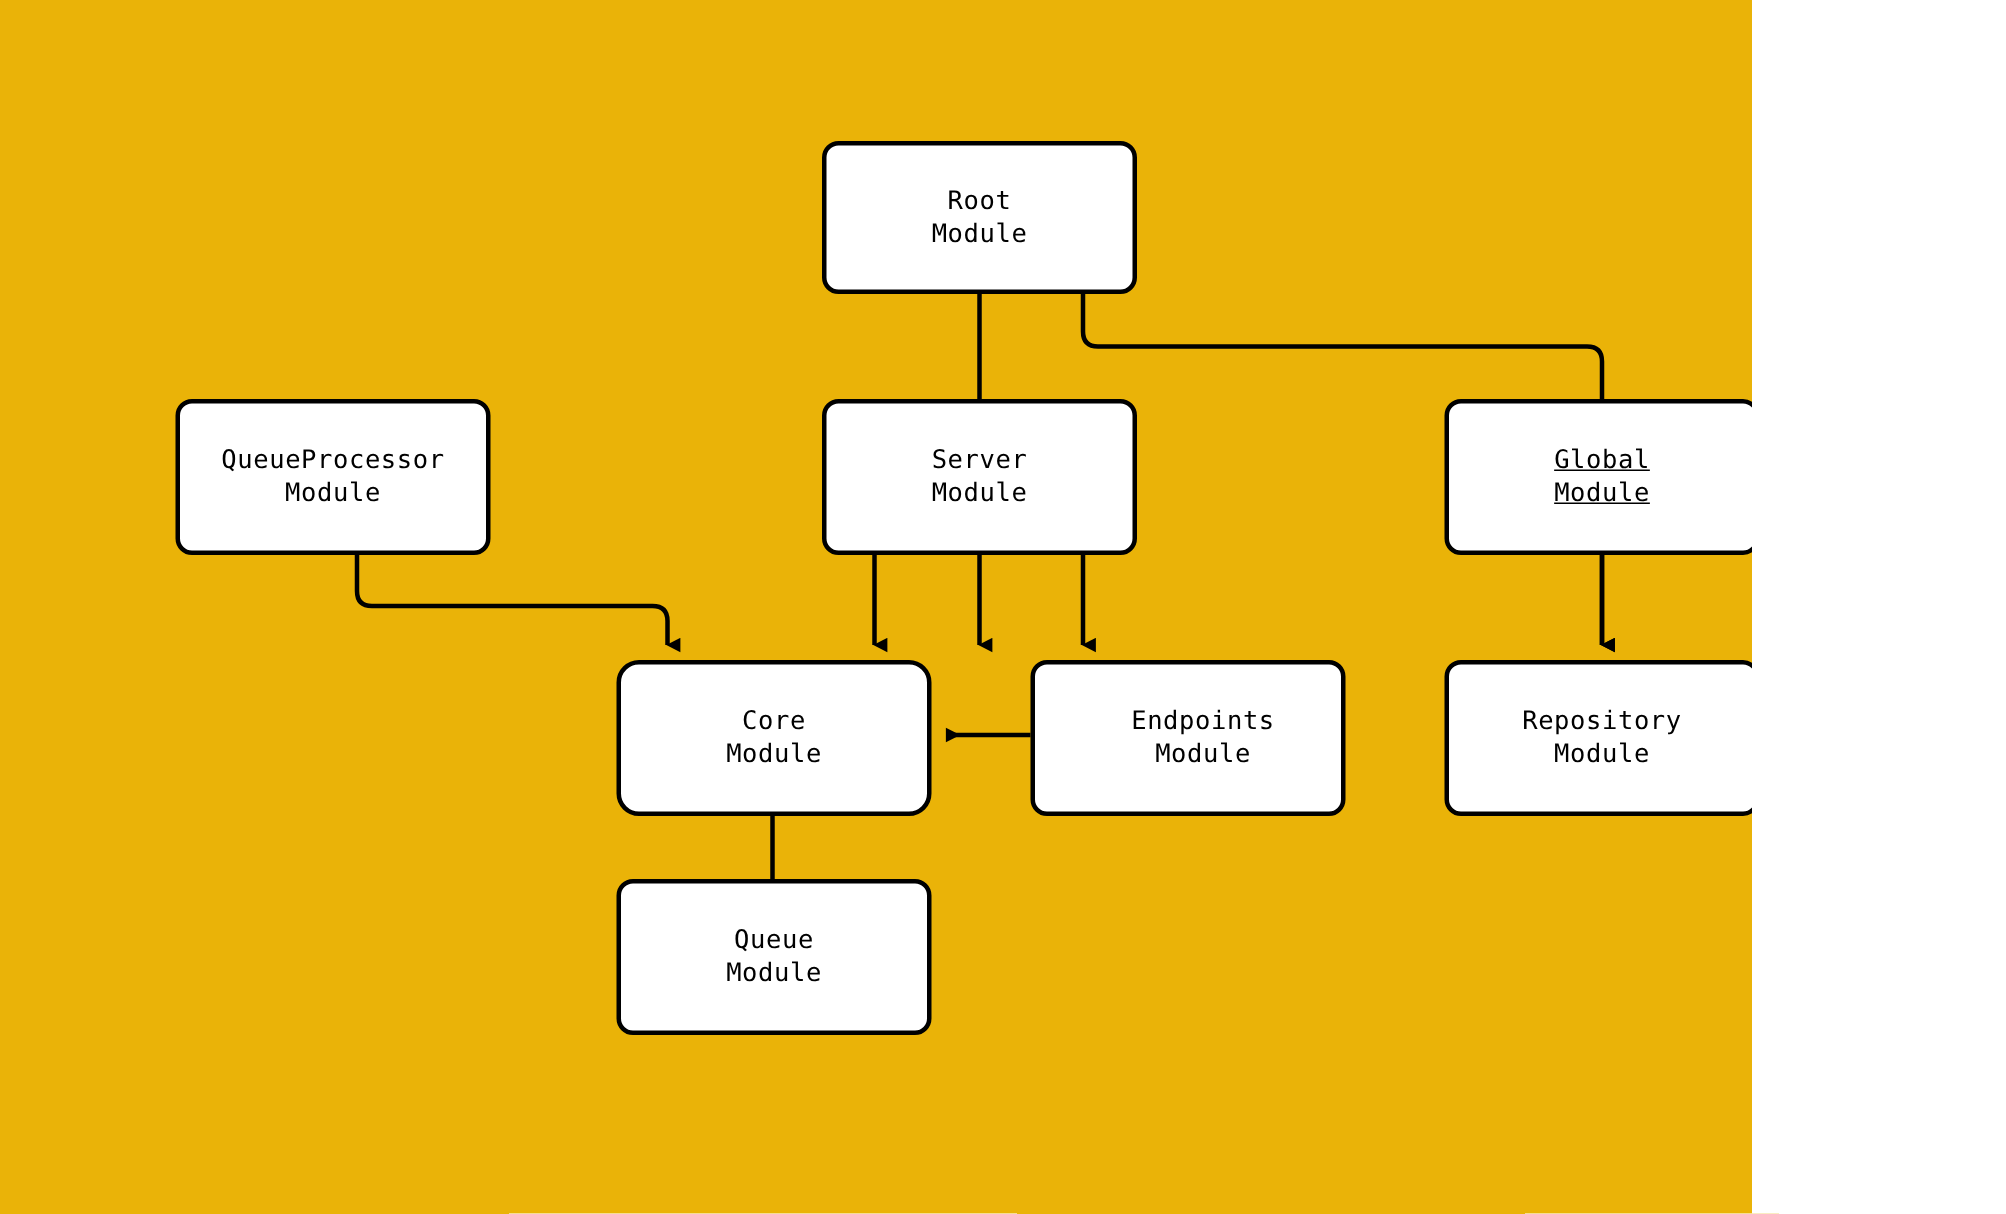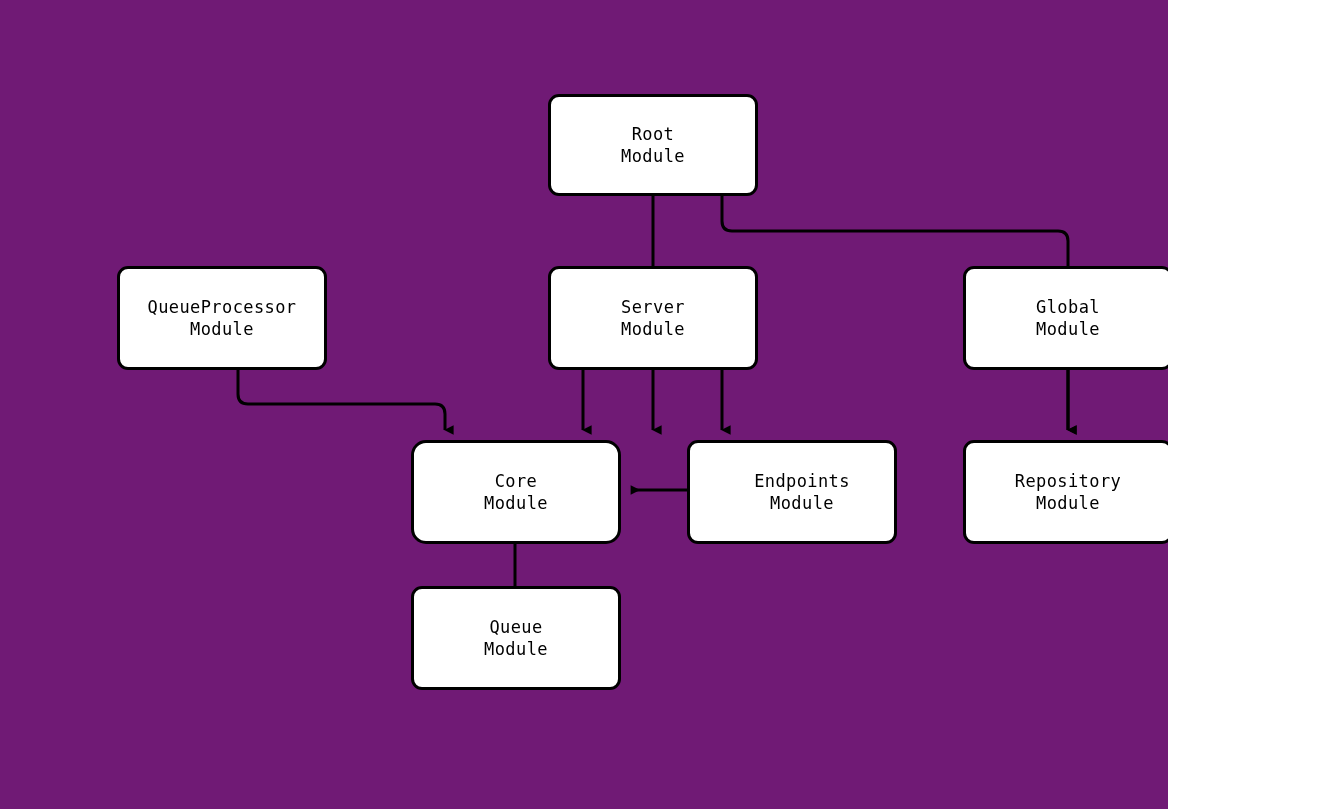--- a/index.html
+++ b/index.html
@@ -8,21 +8,21 @@
     padding: 0;
     background: #ffffff;
   }
   body {
     font-family: "DejaVu Sans Mono", "Liberation Mono", monospace;
   }
   #diagram-canvas {
     position: relative;
     width: 1168px;
     height: 809px;
-    background: #701a75;
+    background: #eab308;
     overflow: hidden;
   }
   #edge-layer {
     position: absolute;
     left: 0;
     top: 0;
     width: 1337px;
     height: 809px;
     pointer-events: none;
   }
@@ -79,21 +79,21 @@
 Module</span>
   </div>
   <div class="node" title="QueueProcessor Module" style="left: 117px; top: 266px; width: 210px; height: 104px; border-radius: 11px; border-width: 3px; border-color: rgb(0, 0, 0);">
     <span class="node-label">QueueProcessor
 Module</span>
   </div>
   <div class="node" title="Server Module" style="left: 548px; top: 266px; width: 210px; height: 104px; border-radius: 11px; border-width: 3px; border-color: rgb(0, 0, 0);">
     <span class="node-label">Server
 Module</span>
   </div>
-  <div class="node" title="Global Module" style="left: 963px; top: 266px; width: 210px; height: 104px; border-radius: 11px; border-width: 3px; border-color: rgb(0, 0, 0);">
+  <div class="node" title="Global Module" style="left: 963px; top: 266px; width: 210px; height: 104px; border-radius: 11px; border-width: 3px; border-color: rgb(0, 0, 0); text-decoration: underline;">
     <span class="node-label">Global
 Module</span>
   </div>
   <div class="node" title="Core Module" style="left: 411px; top: 440px; width: 210px; height: 104px; border-radius: 15px; border-width: 3px; border-color: rgb(0, 0, 0);">
     <span class="node-label">Core
 Module</span>
   </div>
   <div class="node" title="Endpoints Module" style="left: 687px; top: 440px; width: 210px; height: 104px; border-radius: 11px; border-width: 3px; border-color: rgb(0, 0, 0); padding-left: 20px;">
     <span class="node-label">Endpoints
 Module</span>

